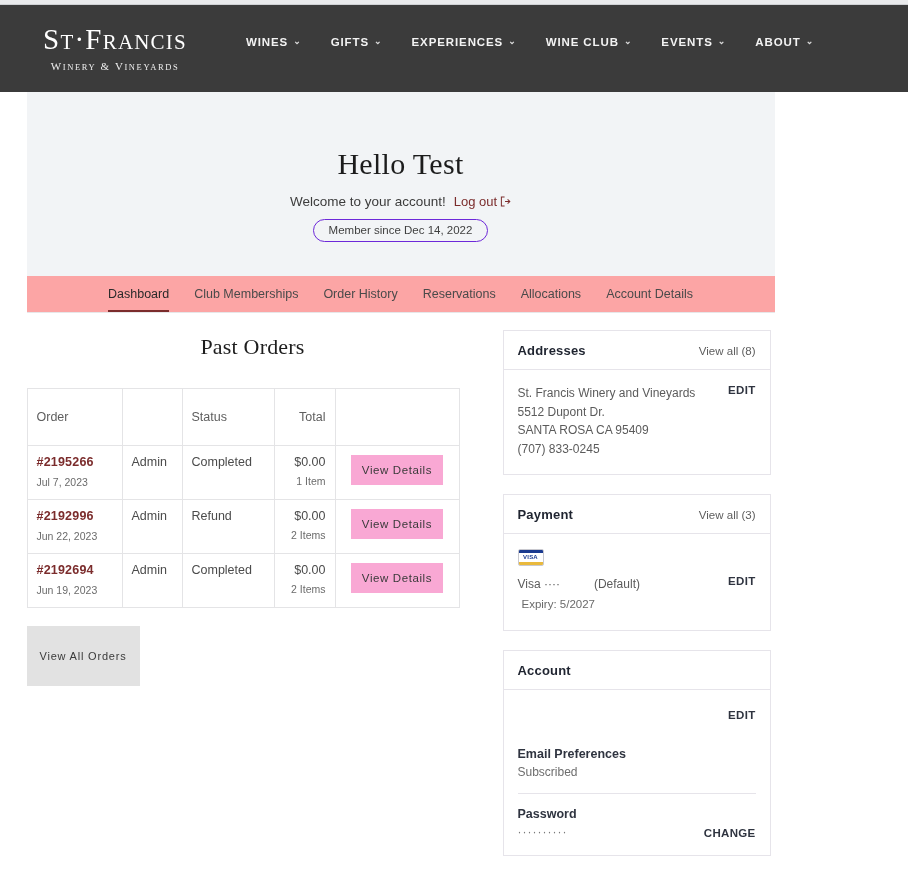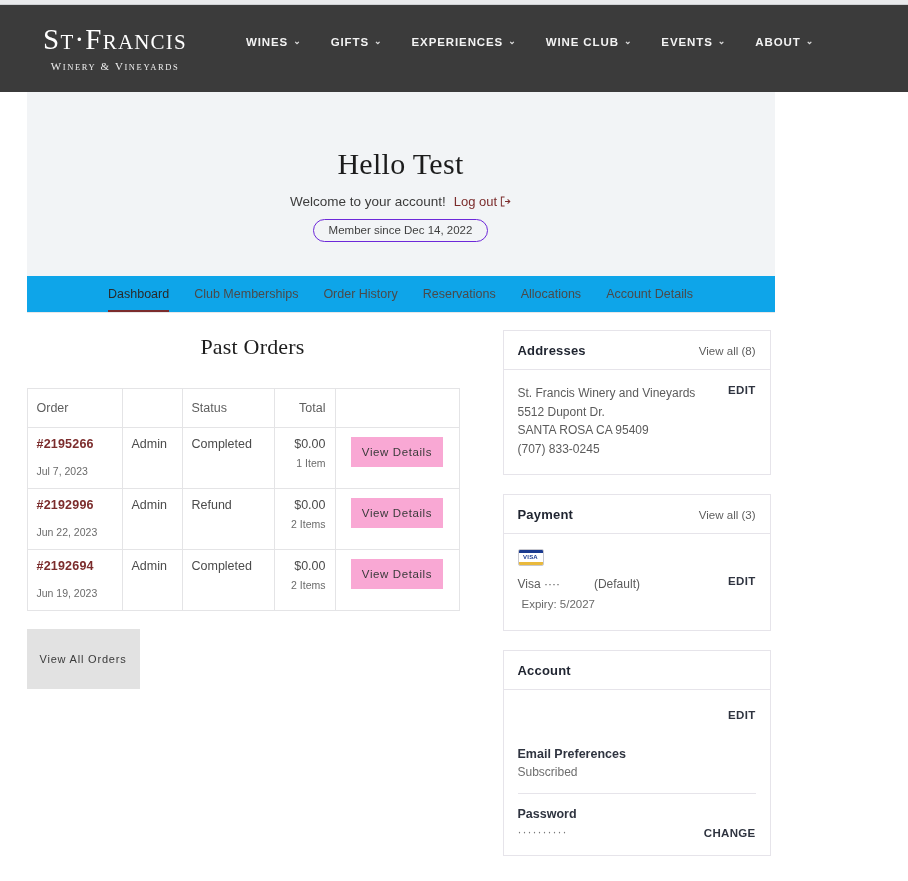--- a/index.html
+++ b/index.html
@@ -133,21 +133,21 @@
     border: 1px solid #6d28d9;
     border-radius: 14px;
     padding: 4px 15px 5px 15px;
     font-size: 11.5px;
     color: #3f3f3f;
     background: transparent;
   }
 
   
   .tabs-wrap {
-    background: #0ea5e9;
+    background: #fca5a5;
     border-bottom: 1px solid #e7e7e9;
     display: flex;
     justify-content: center;
     gap: 25px;
     padding-top: 11px;
     height: 37px;
   }
   .tab {
     font-size: 12.5px;
     color: #4a4a4a;
@@ -186,21 +186,21 @@
     width: 432px;
     border-collapse: collapse;
     table-layout: fixed;
   }
   table.orders th, table.orders td {
     border: 1px solid #e4e4e6;
     font-weight: 400;
     vertical-align: top;
   }
   table.orders th {
-    padding: 12px 9px;
+    padding: 21px 9px;
     font-size: 12.5px;
     color: #5e5e5e;
     text-align: left;
     height: 28px;
   }
   table.orders th.r { text-align: right; }
   table.orders td {
     padding: 9px 9px 11px 9px;
     font-size: 12.5px;
     color: #4b4b4b;
@@ -215,21 +215,21 @@
     color: #7b2c2c;
     font-weight: bold;
     font-size: 12.5px;
     letter-spacing: 0.2px;
     cursor: pointer;
     display: block;
   }
   .order-date {
     color: #6b6b6b;
     font-size: 10.5px;
-    margin-top: 14px;
+    margin-top: 7px;
     display: block;
   }
   .total-amt { display: block; text-align: right; font-size: 12.5px; color: #4b4b4b; }
   .total-items { display: block; text-align: right; font-size: 10.5px; color: #6b6b6b; margin-top: 6px; }
   td.action { padding: 7px 6px; text-align: center; }
 
   .btn-grey {
     background: #f9a8d4;
     border: none;
     color: #3a3a3a;

